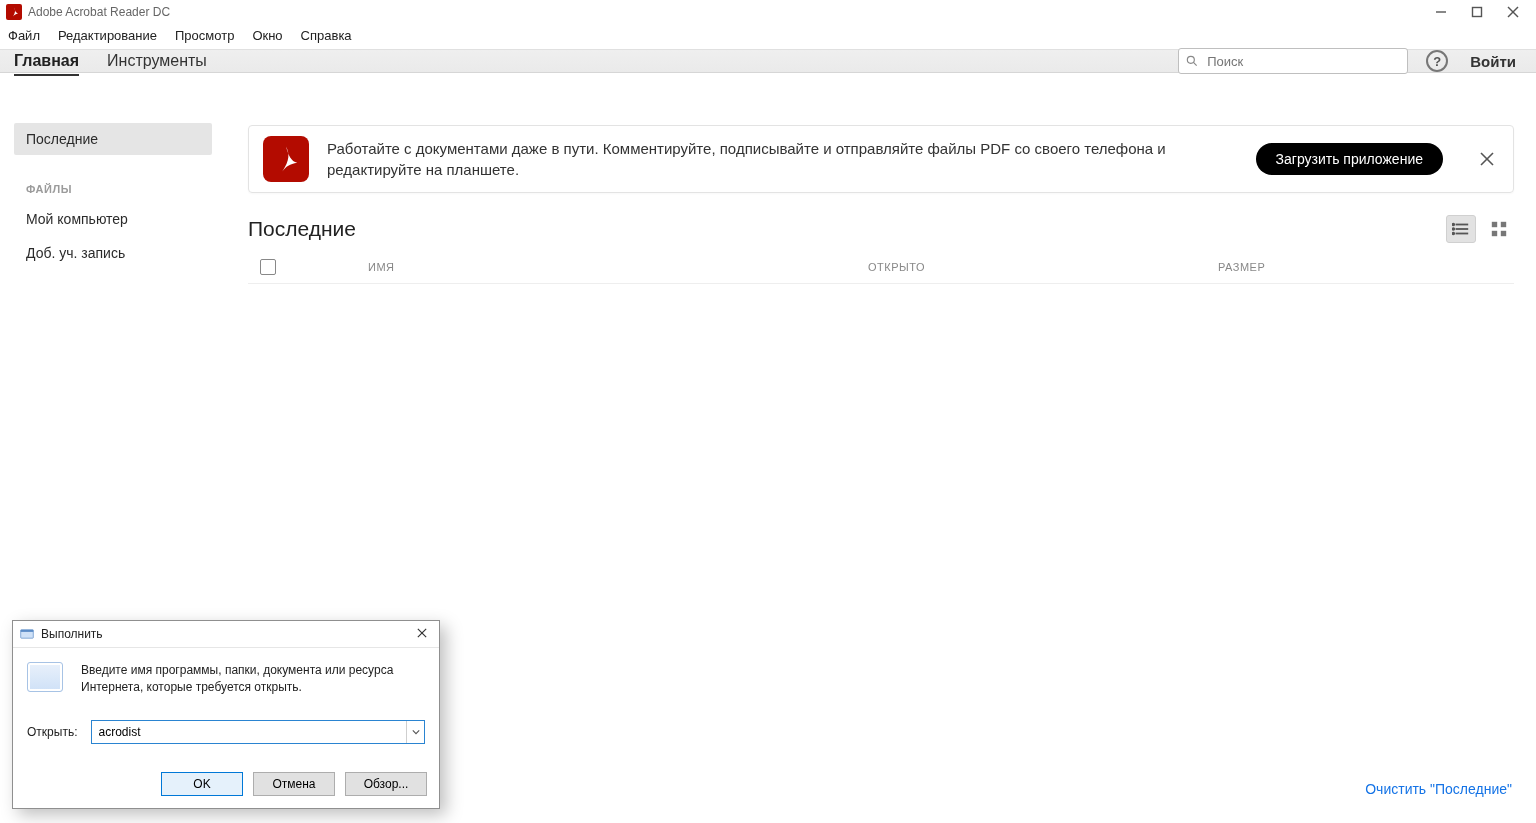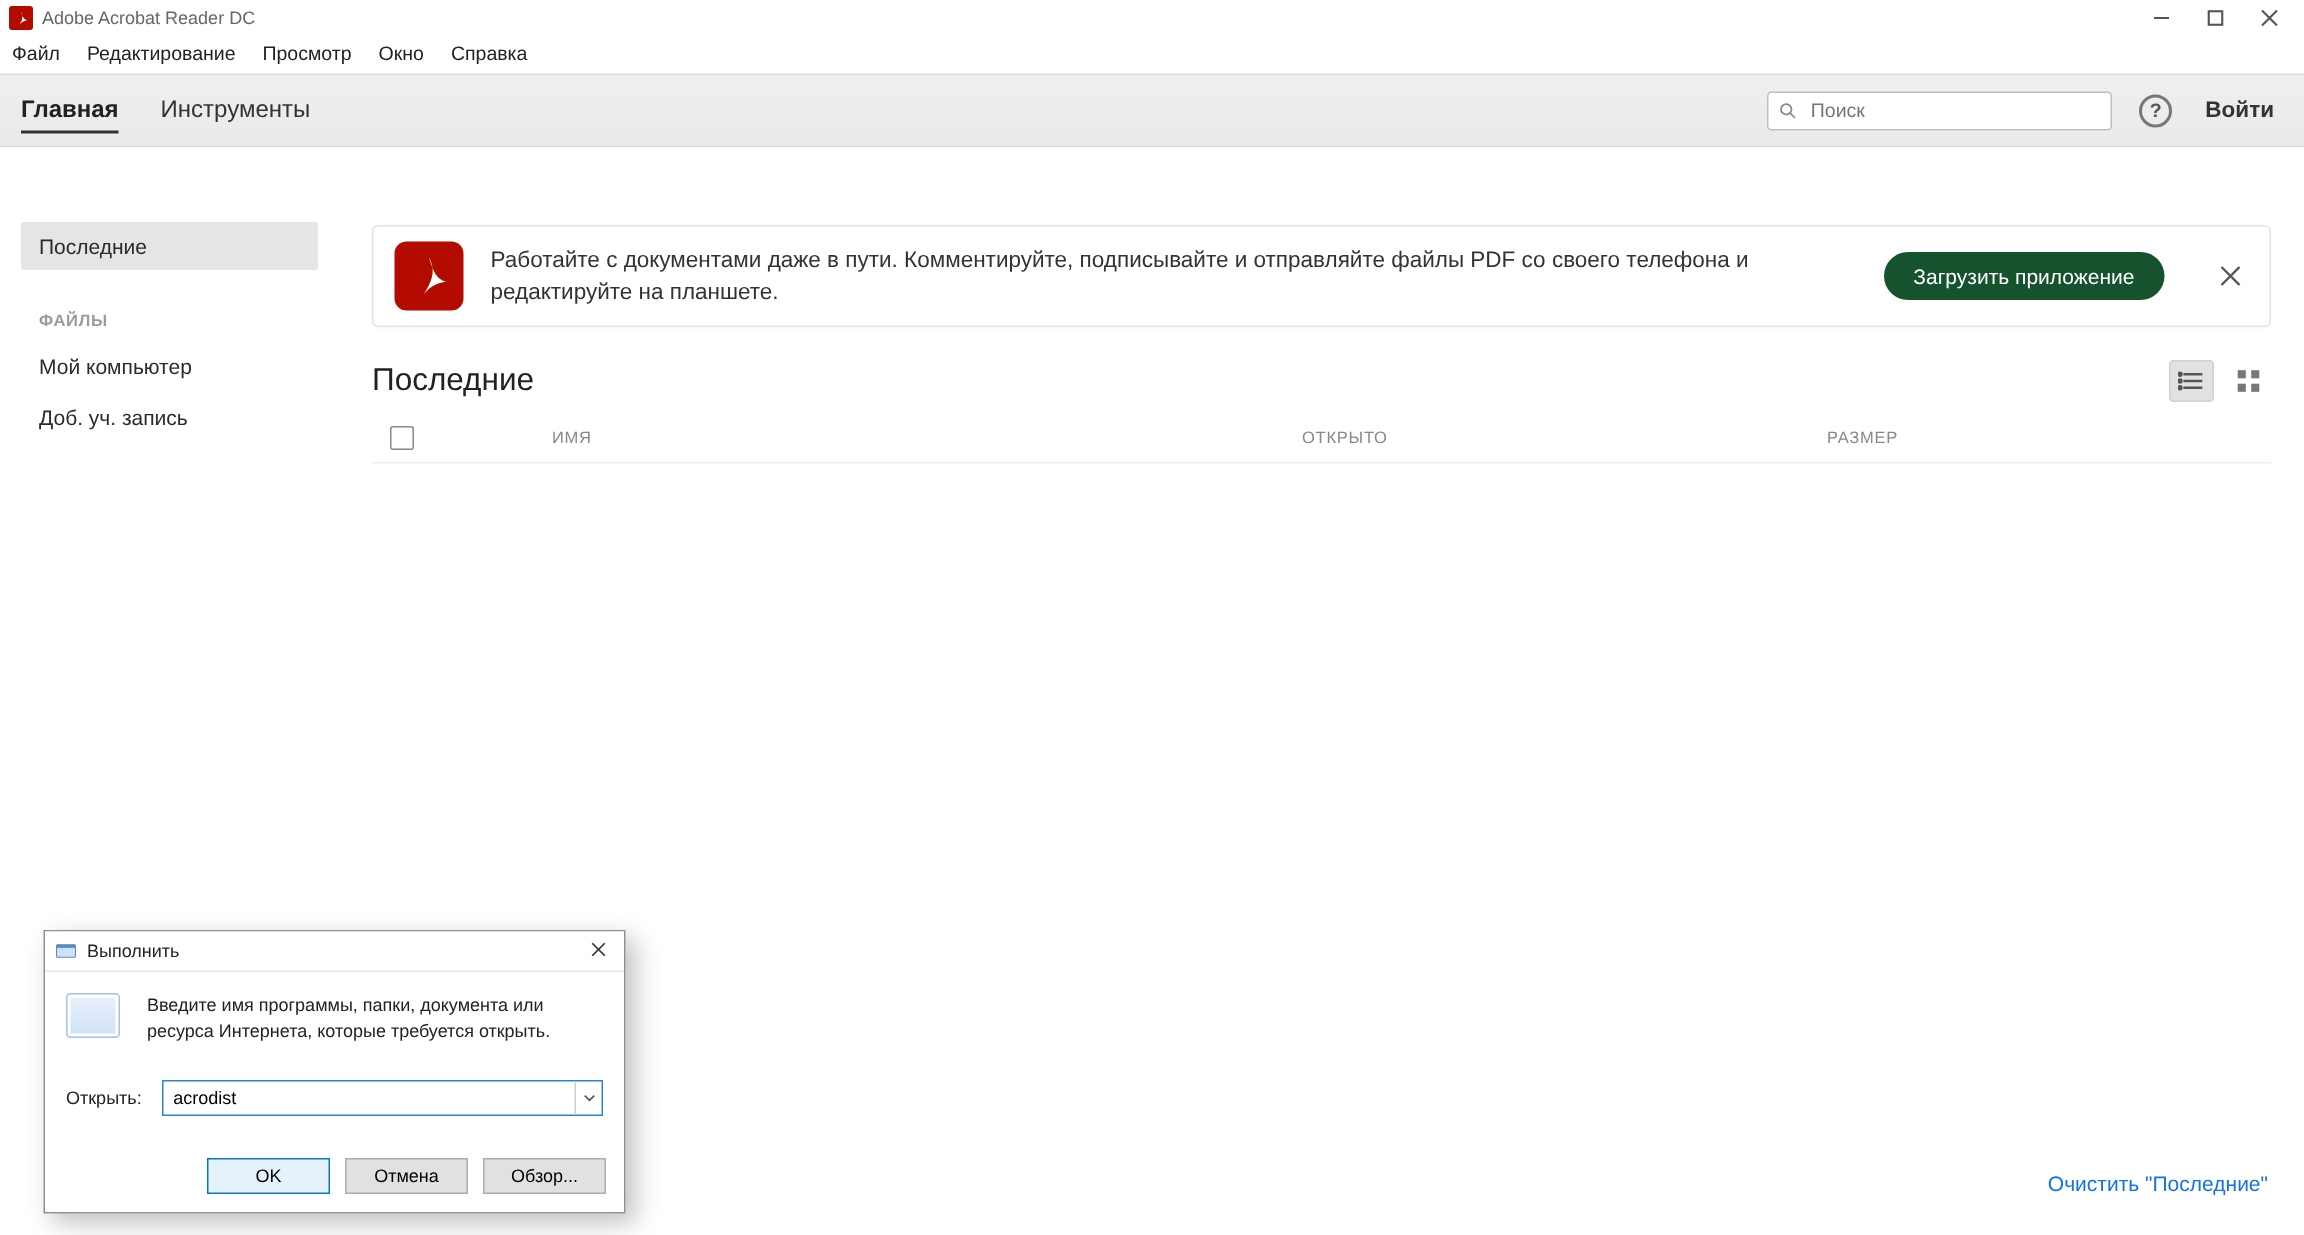--- a/index.html
+++ b/index.html
@@ -36,21 +36,21 @@
     font-size:13px; color:#222;
   }
   .menubar span { cursor:default; }
 
   
   .tabrow {
     display:flex; align-items:center;
     background: linear-gradient(#efefef,#eaeaea);
     border-top:1px solid #e0e0e0;
     border-bottom:1px solid #d6d6d6;
-    height:49px;
+    height:24px;
     padding: 0 14px 0 14px;
   }
   .tab {
     font-size:16px; color:#333; padding: 6px 0px 6px 0px; margin-right:28px;
     cursor:default;
   }
   .tab.active {
     font-weight:600; color:#222;
     border-bottom: 2px solid #333;
     padding-bottom:4px;
@@ -113,21 +113,21 @@
     padding:10px 14px; gap:18px;
     box-shadow: 0 1px 2px rgba(0,0,0,0.03);
   }
   .banner-icon {
     width:46px; height:46px; background:#b30b00; border-radius:8px;
     display:flex;align-items:center;justify-content:center;
   }
   .banner-icon svg { width:30px; height:30px; }
   .banner-text { flex:1; font-size:15px; color:#333; line-height:1.4;}
   .banner-btn {
-    background:#14532d; color:#fff; border:none; border-radius:16px;
+    background:#000000; color:#fff; border:none; border-radius:16px;
     padding:8px 20px; font-size:14px; cursor:default;
   }
   .banner-close { color:#555; margin-left:14px; display:flex; padding:4px;}
   .banner-close svg { width:16px; height:16px; }
 
   
   .list-header {
     display:flex; align-items:center; justify-content:space-between;
     margin-top:22px;
   }
@@ -176,22 +176,22 @@
 
   
   .footer-link {
     position:fixed; right:24px; bottom:26px;
     color:#1473e6; font-size:14px;
   }
 
   
   .run-dialog {
     position:fixed;
-    left:29px; bottom:14px;
-    width:388px;
+    left:12px; bottom:14px;
+    width:428px;
     background:#fff;
     border:1px solid #8f8f8f;
     box-shadow: 6px 6px 16px rgba(0,0,0,0.25);
     font-size:12px;
     color:#222;
   }
   .run-title {
     display:flex; align-items:center; gap:6px;
     padding:4px 6px;
     background:#fff;

